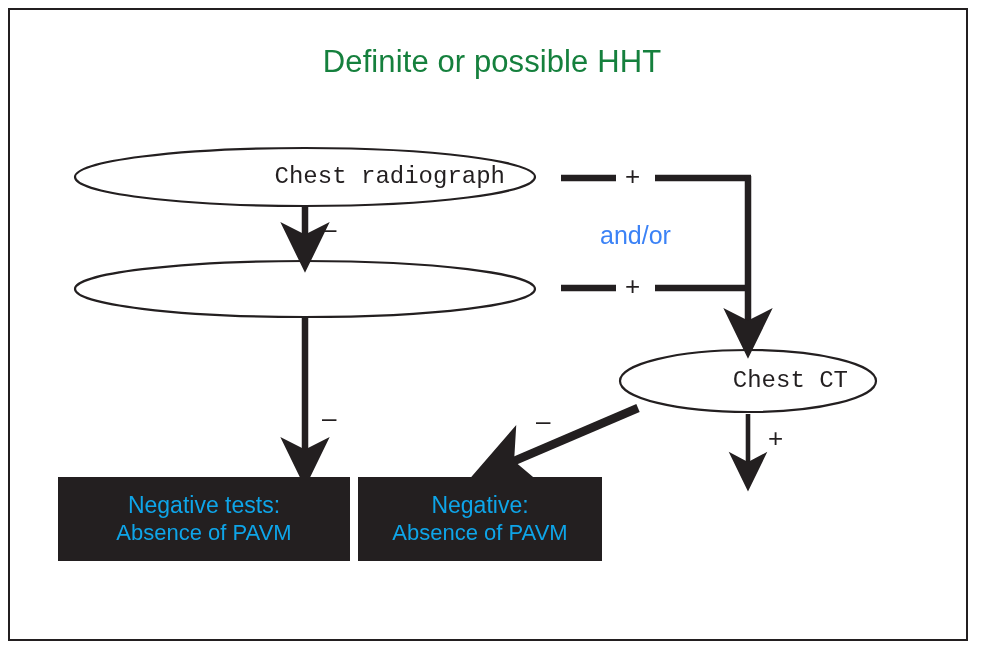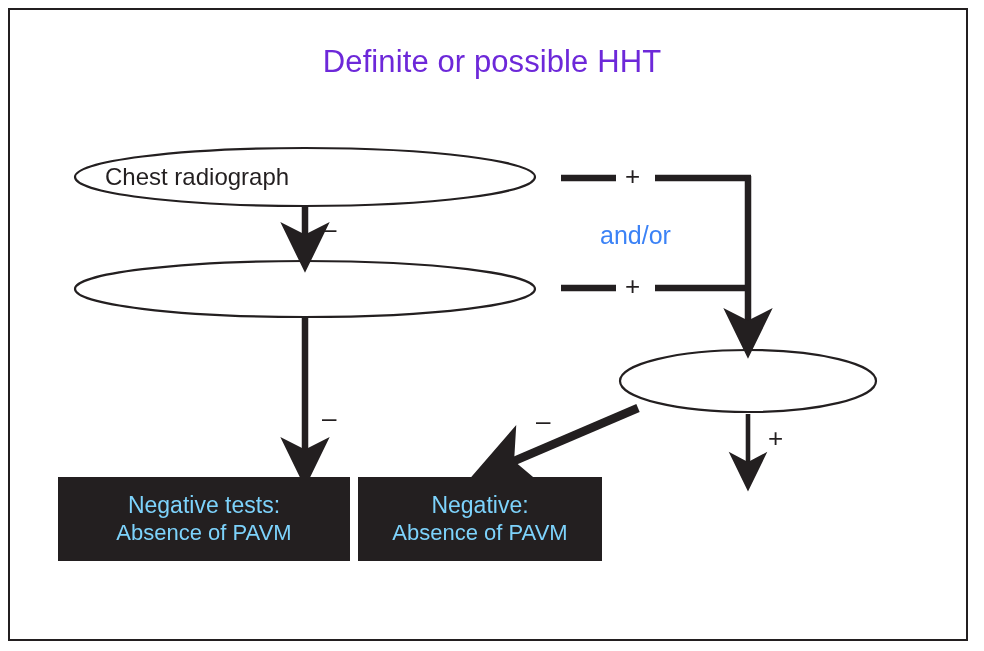--- a/index.html
+++ b/index.html
@@ -35,31 +35,31 @@
     width: 984px;
     height: 651px;
   }
   .fig-title {
     position: absolute;
     left: 0;
     top: 44px;
     width: 984px;
     text-align: center;
     font-size: 31px;
-    color: #6d28d9;
+    color: #15803d;
     font-family: "Liberation Sans", sans-serif;
     letter-spacing: 0.1px;
     white-space: nowrap;
   }
   .node-label {
     position: absolute;
-    text-align: left;
+    text-align: right;
     font-size: 24px;
     color: #231f20;
-    font-family: Liberation Sans, sans-serif;
+    font-family: Liberation Mono, monospace;
     white-space: nowrap;
     pointer-events: none;
   }
   .edge-label {
     position: absolute;
     font-size: 26px;
     color: #231f20;
     font-family: "Liberation Sans", sans-serif;
     line-height: 1;
     white-space: nowrap;
@@ -67,21 +67,21 @@
   .branch-text {
     position: absolute;
     font-size: 25px;
     color: #3b82f6;
     font-family: "Liberation Sans", sans-serif;
     white-space: nowrap;
   }
   .outcome-box {
     position: absolute;
     background: #231f20;
-    color: #7dd3fc;
+    color: #0ea5e9;
     box-sizing: border-box;
     display: flex;
     flex-direction: column;
     align-items: center;
     justify-content: center;
     text-align: center;
     font-family: "Liberation Sans", sans-serif;
   }
   .outcome-line-1 {
     font-size: 23px;
@@ -154,20 +154,21 @@
     <line x1="748" y1="176" x2="748" y2="338" stroke="#231f20" stroke-width="6.5" marker-end="url(#arrowhead)"></line>
 
     <line x1="638" y1="408" x2="493" y2="470" stroke="#231f20" stroke-width="8.5" marker-end="url(#arrowhead)"></line>
 
     <line x1="748" y1="414" x2="748" y2="473" stroke="#231f20" stroke-width="4.6" marker-end="url(#arrowhead-thin)"></line>
   </svg>
 
   <div class="node-label" style="left:105px; top:163px; width:400px;">Chest radiograph</div>
 
 
+  <div class="node-label" style="left:648px; top:367px; width:200px;">Chest CT</div>
 
   <div class="edge-label" style="left:322px; top:216px;">–</div>
 
   <div class="edge-label" style="left:322px; top:405px;">–</div>
 
   <div class="edge-label" style="left:625px; top:163px;">+</div>
 
   <div class="edge-label" style="left:625px; top:273px;">+</div>
 
   <div class="edge-label" style="left:536px; top:408px;">–</div>

